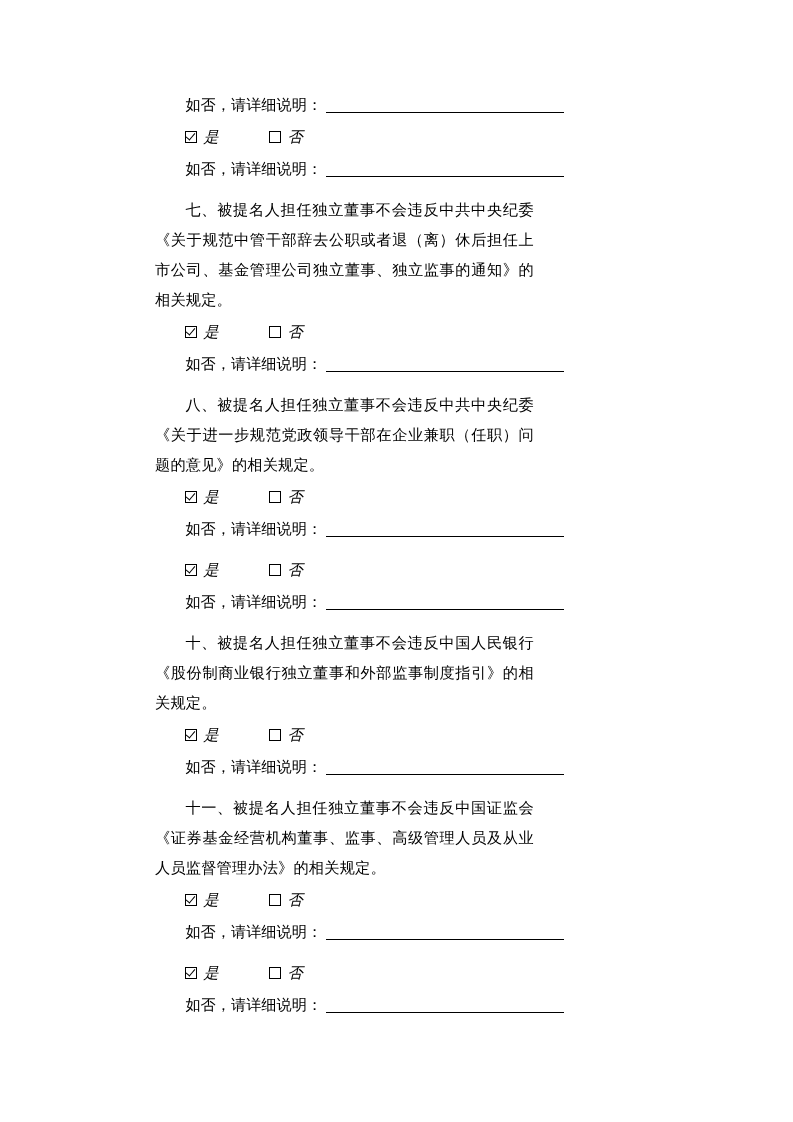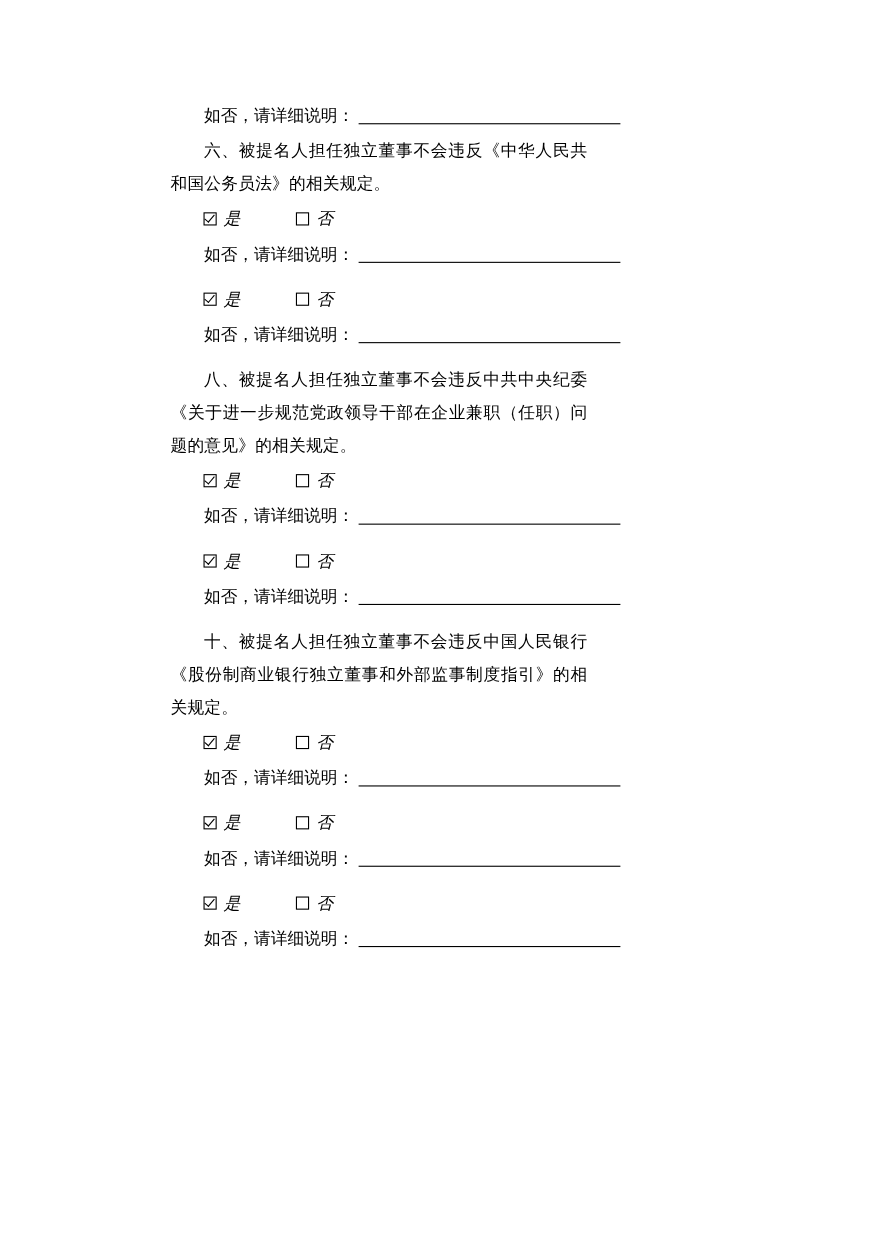--- a/index.html
+++ b/index.html
@@ -92,31 +92,31 @@
 </head>
 <body>
 
 <div class="page">
 
   <div class="line-note">
     <span>如否，请详细说明：</span><span class="blank-rule"></span>
   </div>
 
   <div class="block">
-    <p class="para indent"><span>六、</span><span>被提名人担任独立董事不会违反《中华人民共和国公务员法》的相关规定。</span></p>
     <div class="choices">
       <span class="choice"><span class="box checked"></span><span class="choice-label">是</span></span>
       <span class="choice second"><span class="box"></span><span class="choice-label">否</span></span>
     </div>
     <div class="line-note">
       <span>如否，请详细说明：</span><span class="blank-rule"></span>
     </div>
   </div>
 
   <div class="block">
+    <p class="para indent"><span>七、</span><span>被提名人担任独立董事不会违反中共中央纪委《关于规范中管干部辞去公职或者退（离）休后担任上市公司、基金管理公司独立董事、独立监事的通知》的相关规定。</span></p>
     <div class="choices">
       <span class="choice"><span class="box checked"></span><span class="choice-label">是</span></span>
       <span class="choice second"><span class="box"></span><span class="choice-label">否</span></span>
     </div>
     <div class="line-note">
       <span>如否，请详细说明：</span><span class="blank-rule"></span>
     </div>
   </div>
 
   <div class="block">
@@ -145,20 +145,21 @@
     <div class="choices">
       <span class="choice"><span class="box checked"></span><span class="choice-label">是</span></span>
       <span class="choice second"><span class="box"></span><span class="choice-label">否</span></span>
     </div>
     <div class="line-note">
       <span>如否，请详细说明：</span><span class="blank-rule"></span>
     </div>
   </div>
 
   <div class="block">
+    <p class="para indent"><span>十一、</span><span>被提名人担任独立董事不会违反中国证监会《证券基金经营机构董事、监事、高级管理人员及从业人员监督管理办法》的相关规定。</span></p>
     <div class="choices">
       <span class="choice"><span class="box checked"></span><span class="choice-label">是</span></span>
       <span class="choice second"><span class="box"></span><span class="choice-label">否</span></span>
     </div>
     <div class="line-note">
       <span>如否，请详细说明：</span><span class="blank-rule"></span>
     </div>
   </div>
 
   <div class="block">

